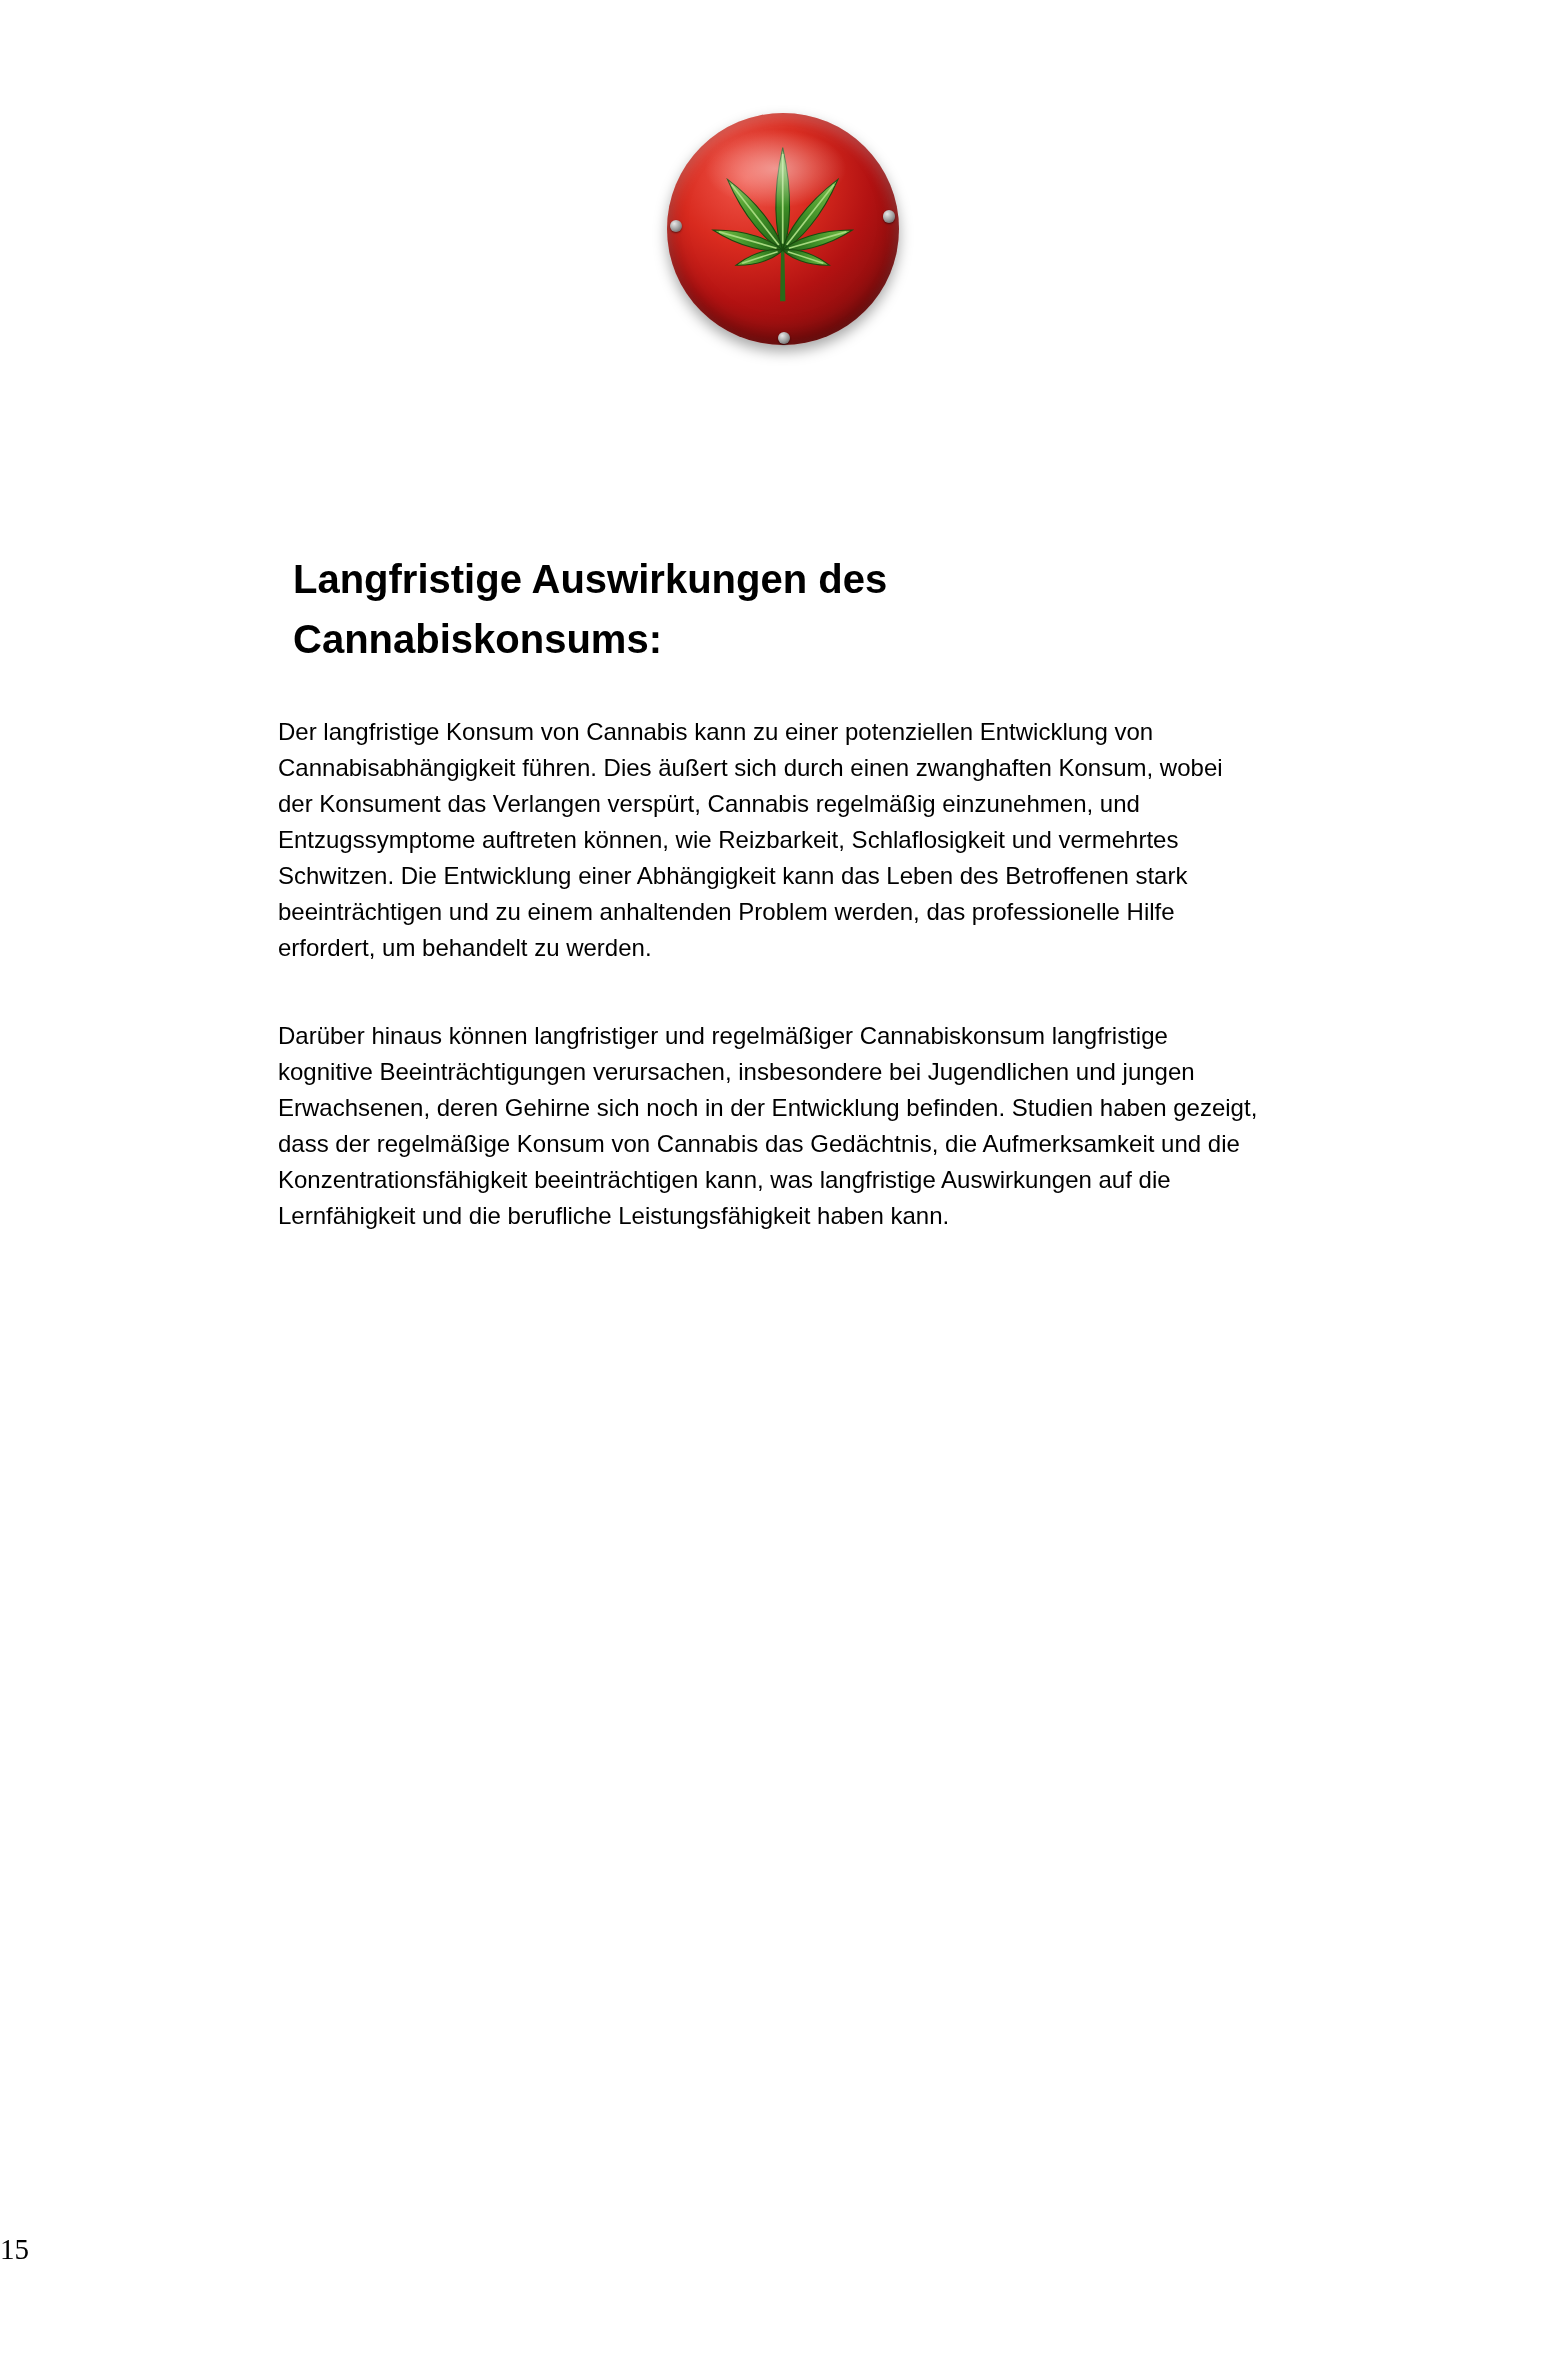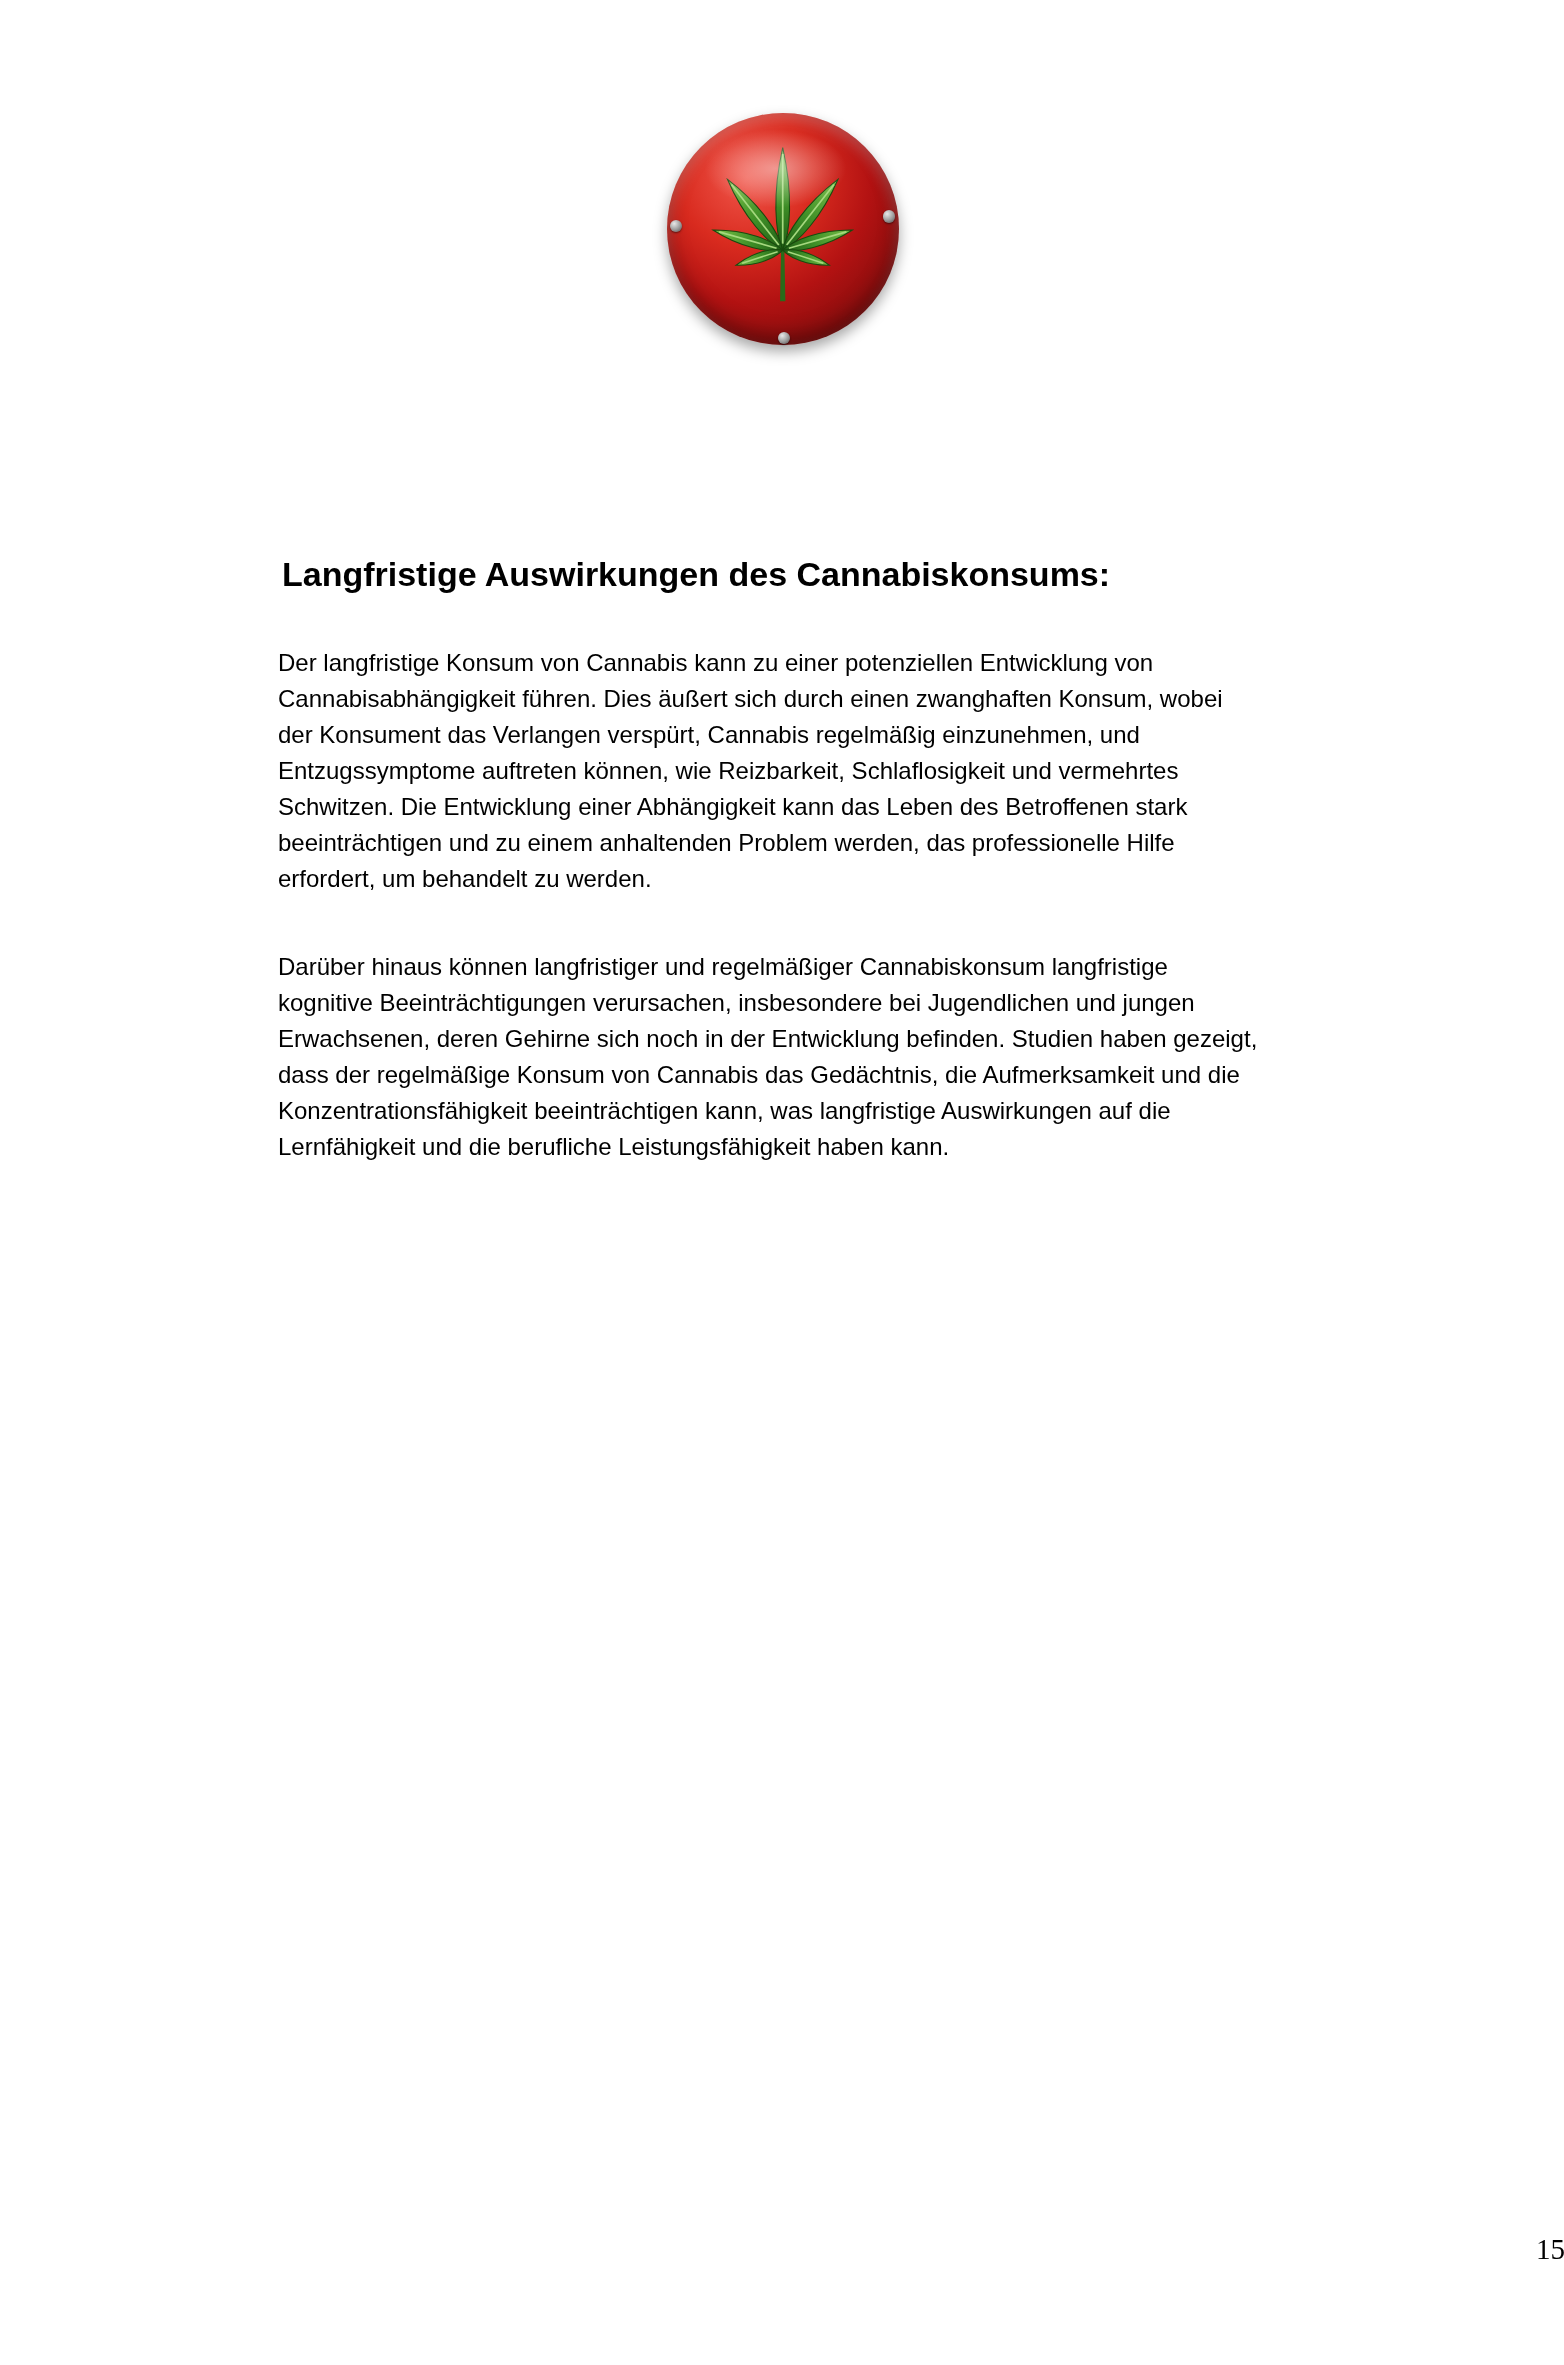--- a/index.html
+++ b/index.html
@@ -61,37 +61,37 @@
     width: 92%;
     height: 92%;
   }
   .content {
     position: absolute;
     top: 549px;
     left: 278px;
     width: 984px;
   }
   .heading {
-    font-size: 34px;
+    font-size: 40px;
     line-height: 1.5;
     font-weight: bold;
-    margin: 0 0 45px 4px;
+    margin: 0 0 45px 15px;
   }
   .para {
     font-size: 24px;
     line-height: 1.5;
     font-weight: normal;
     margin: 0 0 52px 0;
   }
   .page-number {
     position: absolute;
     bottom: 193px;
     left: 0;
     width: 100%;
-    text-align: right;
+    text-align: left;
     font-size: 29px;
     font-family: "Liberation Serif", serif;
     color: #000000;
   }
 </style>
 </head>
 <body>
 
 <div class="page">
 

